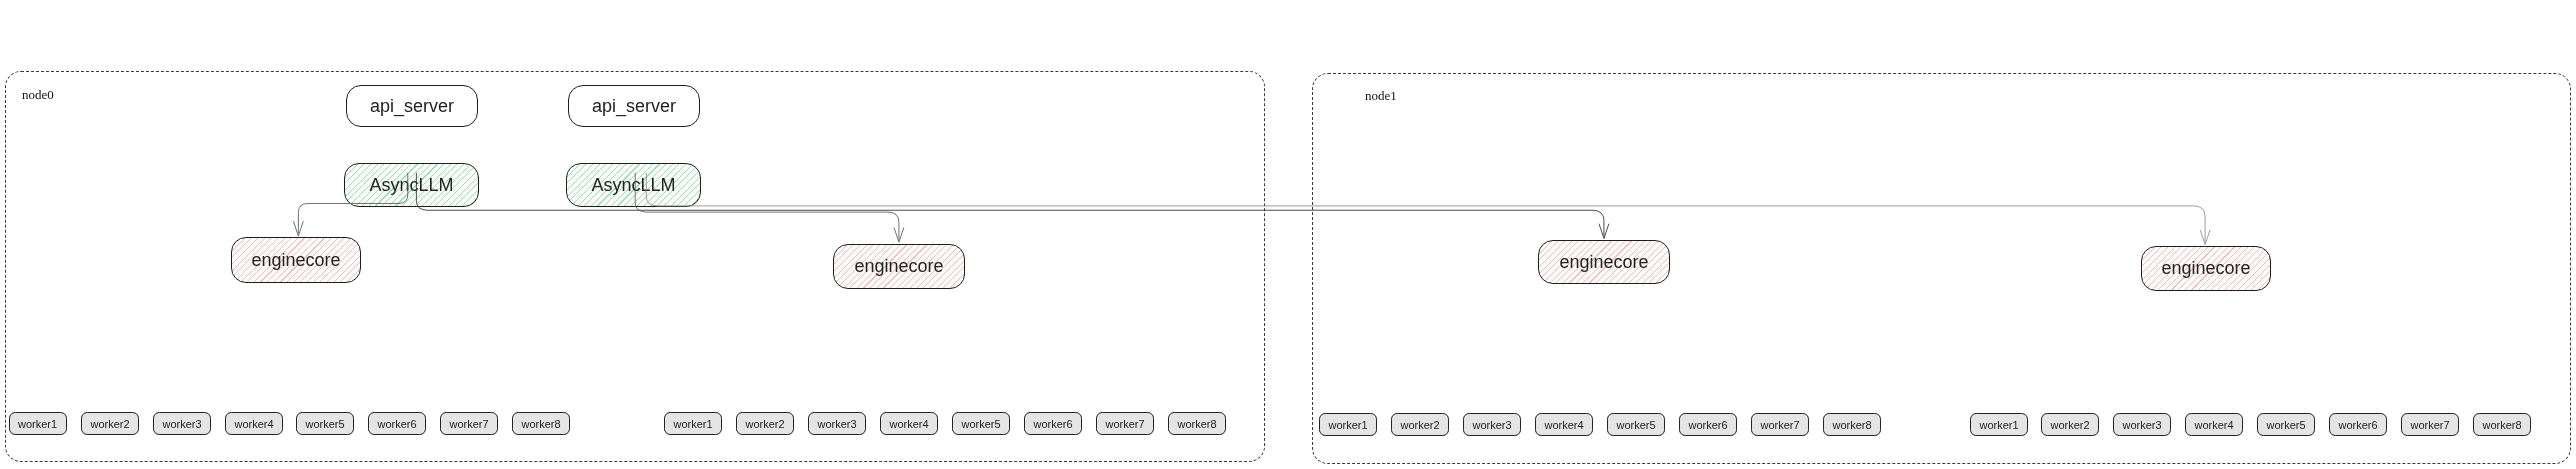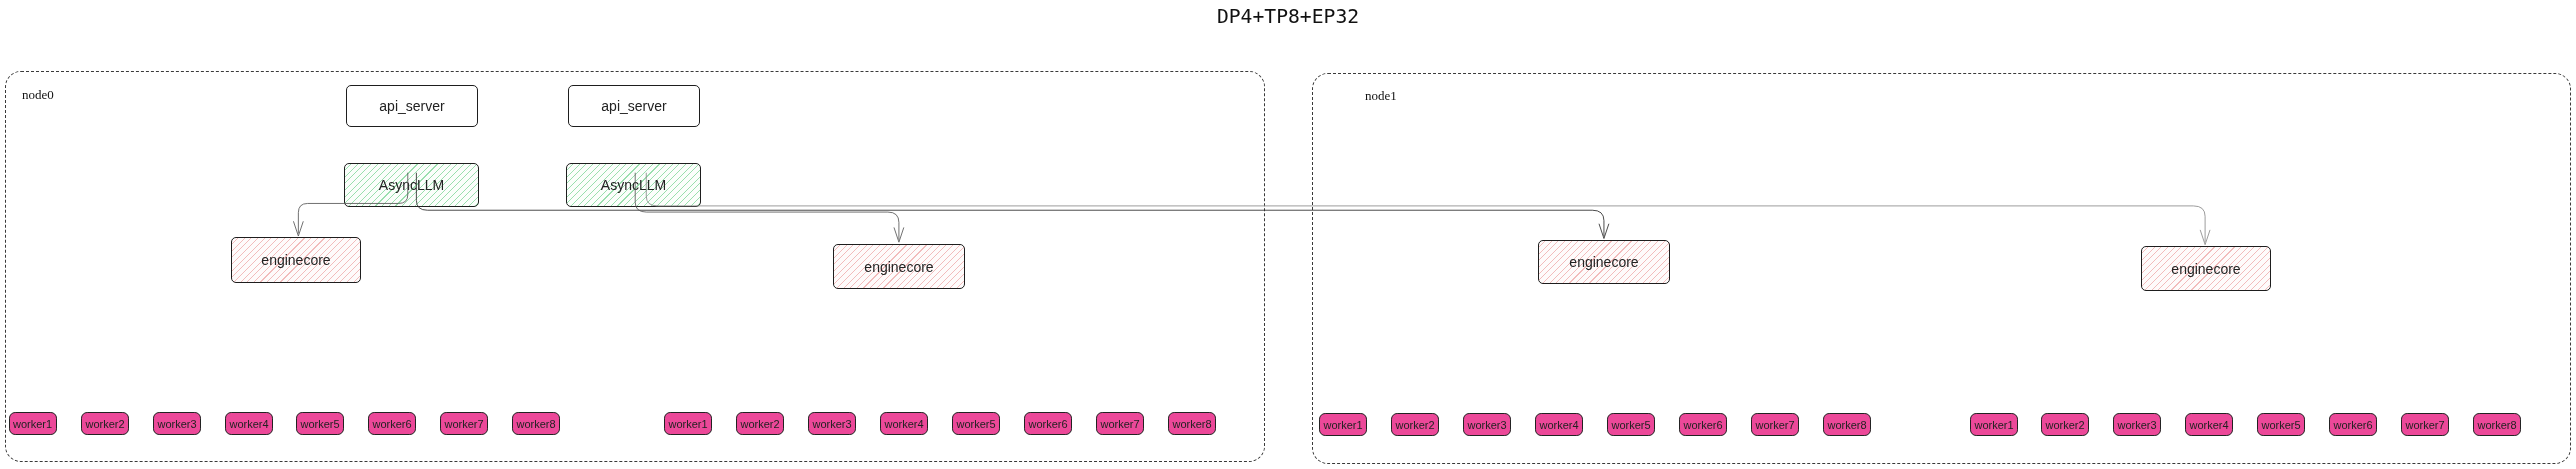--- a/index.html
+++ b/index.html
@@ -2,38 +2,37 @@
 <html style="font-size:9.8px"><head>
 <meta charset="utf-8">
 <style>
   html,body{margin:0;padding:0;background:#ffffff;}
   .canvas{position:relative;width:2576px;height:469px;background:#ffffff;overflow:hidden;
           font-family:"Liberation Sans",sans-serif;color:#1a1a1a;}
   .title{position:absolute;left:0;right:0;top:4.9px;text-align:center;
          font-family:"DejaVu Sans Mono",monospace;font-size:19.7px;letter-spacing:0px;color:#111;}
   .node-border{position:absolute;border:1.2px dashed #3a3a3a;border-radius:16px;background:transparent;}
   .node-label{position:absolute;font-family:Liberation Serif, serif;font-size:13px;color:#111;}
-  .box{position:absolute;box-sizing:border-box;border:1.4px solid #1e1e1e;border-radius:5px;
+  .box{position:absolute;box-sizing:border-box;border:1.4px solid #1e1e1e;border-radius:15px;
        background:#ffffff;display:flex;align-items:center;justify-content:center;
-       font-size:14px;color:#222;}
+       font-size:18px;color:#222;}
   .hatch-green{background:
       repeating-linear-gradient(135deg,#fbfefb 0px,#fbfefb 3.9px,#9adfae 3.9px,#9adfae 4.7px); margin-top: 34px;}
   .hatch-red{background:
       repeating-linear-gradient(135deg,#fefbfb 0px,#fefbfb 3.9px,#f2bcbc 3.9px,#f2bcbc 4.7px);}
-  .worker{position:absolute;box-sizing:border-box;width:48px;height:23px;
-          border:1.2px solid #222;border-radius:6.2px;background:#ec4899;
+  .worker{position:absolute;box-sizing:border-box;width:58px;height:23px;
+          border:1.2px solid #222;border-radius:6.2px;background:#e5e5e5;
           display:flex;align-items:center;justify-content:center;font-size:11px;color:#222;}
   svg.edges{position:absolute;left:0;top:0;pointer-events:none;}
 </style>
 </head>
 <body>
 
 <div class="canvas">
 
-  <div class="title">DP4+TP8+EP32</div>
 
   <div class="node-border" style="left:4.9px;top:71px;width:1258px;height:389px;"></div>
   <div class="node-label" style="left:22px;top:87px;">node0</div>
 
   <div class="node-border" style="left:1312px;top:73px;width:1257px;height:389px;"></div>
   <div class="node-label" style="left:1329px;top:88px;margin-left:36px;">node1</div>
 
   <div class="box" style="left:346px;top:85px;width:132px;height:42px;">api_server</div>
   <div class="box hatch-green" style="left:344px;top:129px;width:135px;height:44px;">AsyncLLM</div>
 

